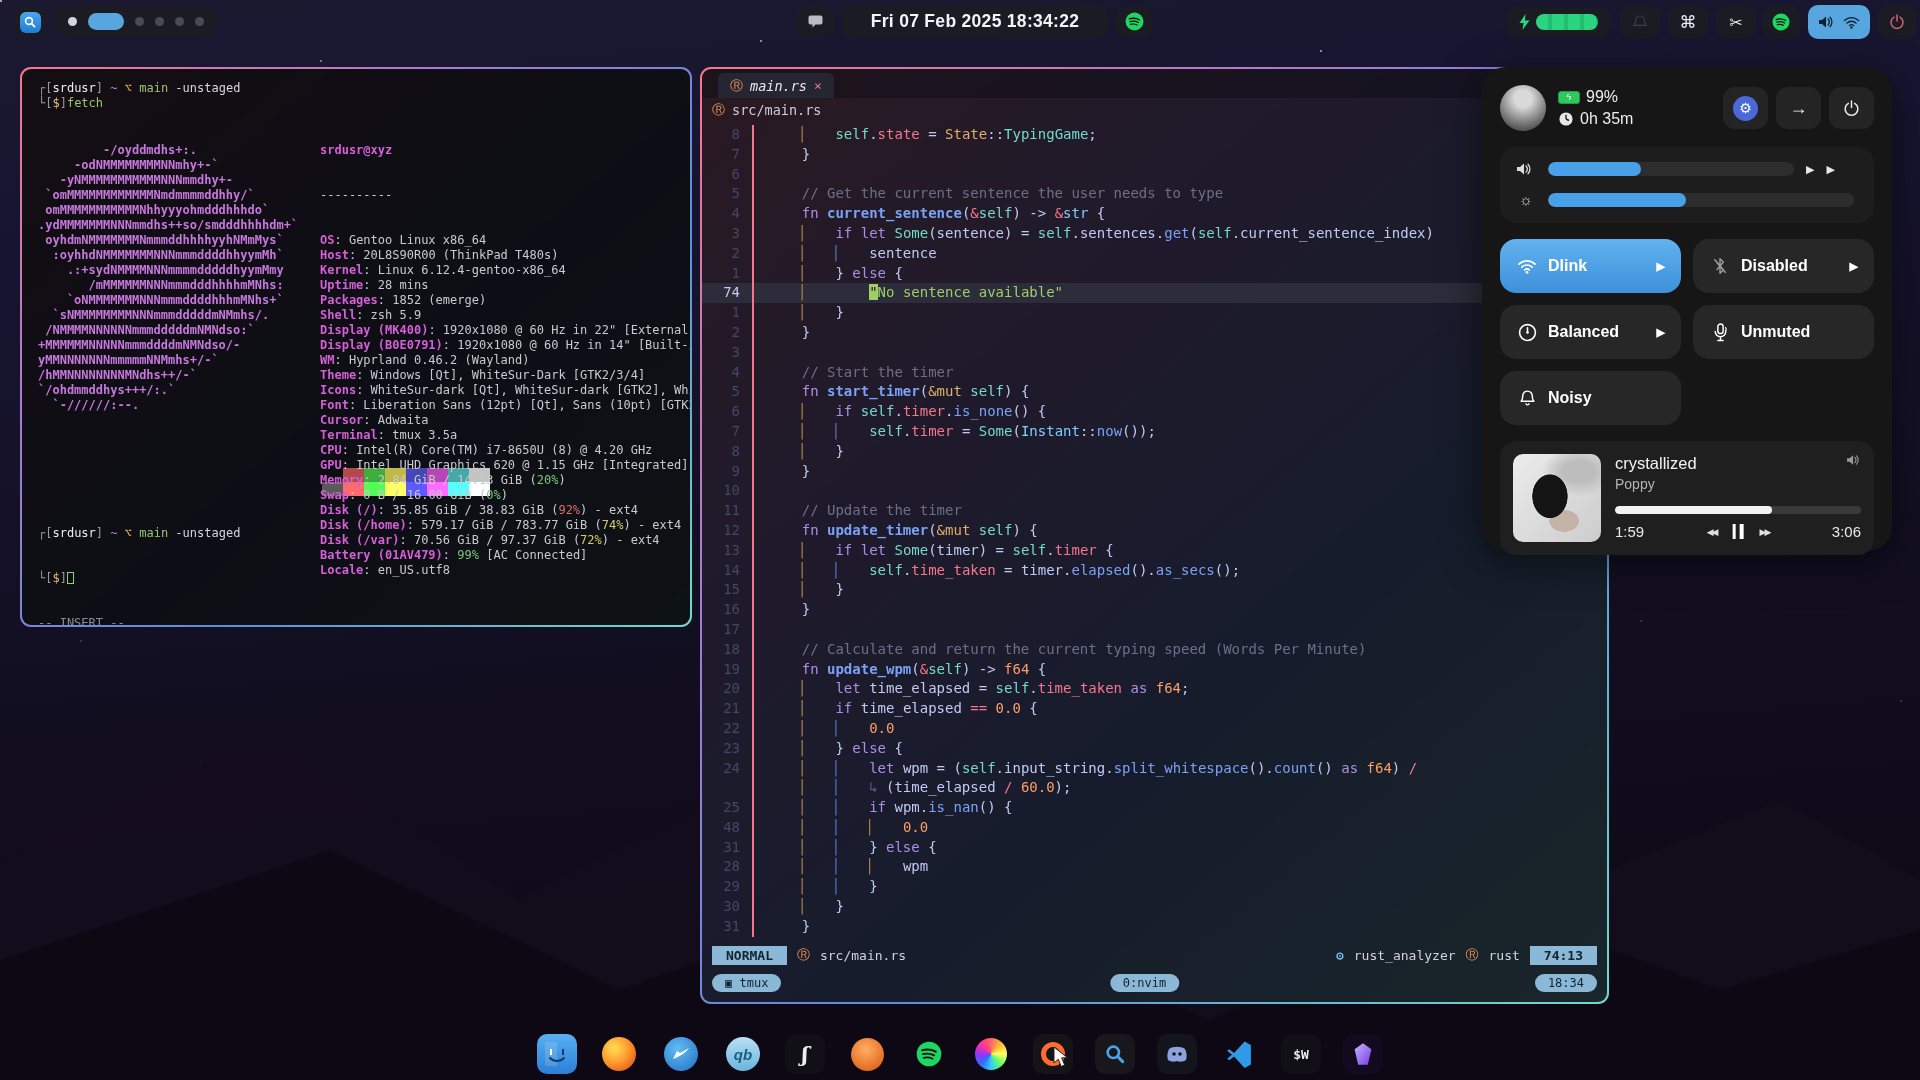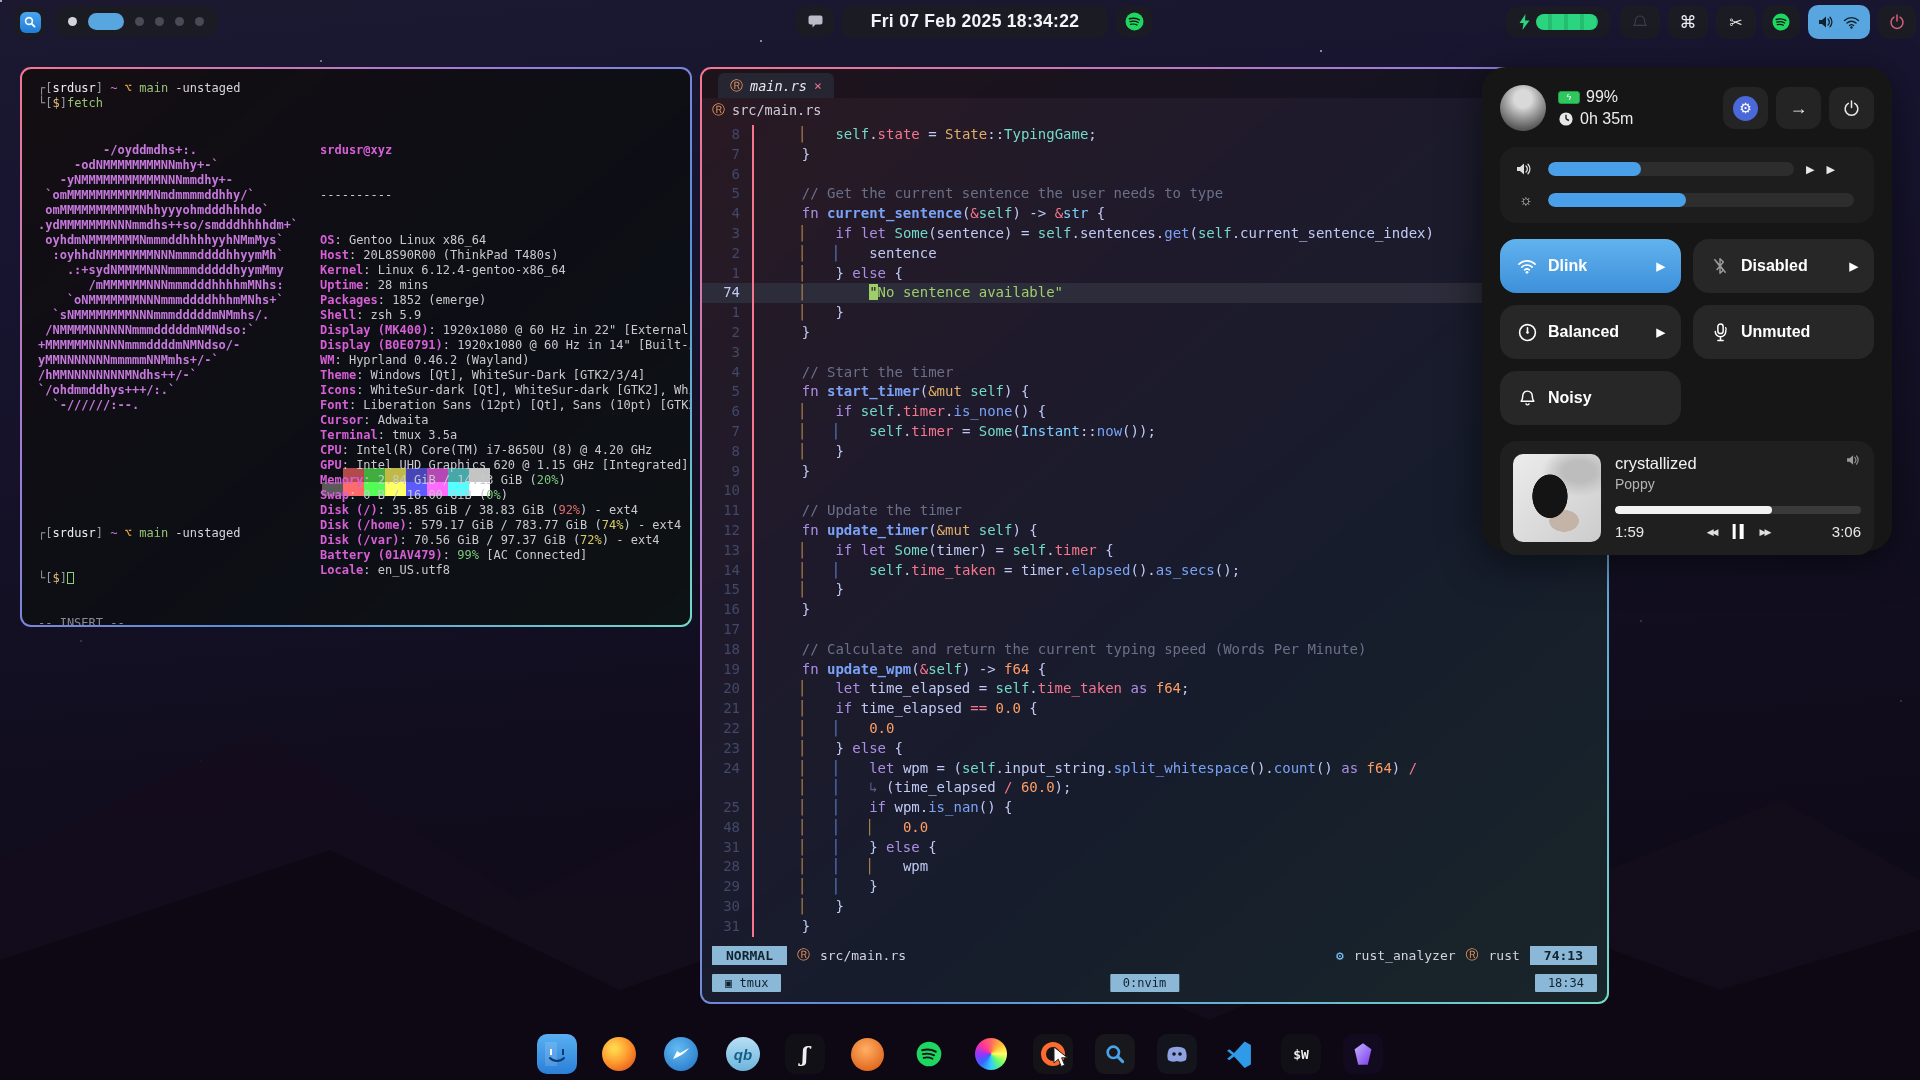--- a/index.html
+++ b/index.html
@@ -39,21 +39,21 @@
   .art{color:#c678dd;font-weight:bold}
   .fetchinfo{position:absolute;left:282px;top:0;width:370px;overflow:hidden}
   .il .lbl{color:#d75fd7;font-weight:bold}
   .iv{color:#c9c9cf}.ig{color:#7ec77e}.iy{color:#d9c964}.ir{color:#e06c6c}
   .ihdr{color:#d75fd7;font-weight:bold}.isep{color:#c9c9cf}
   .palette{margin:10px 0 0 284px}
   .prow{display:flex;height:14px}
   .pcell{width:21px;height:14px}
   .bottomblock{margin-top:auto}
   .insert{color:#8a8a95}
-  .tpill{background:#8cb8d8;color:#10222e;border-radius:1px;padding:2px 13px;font-size:12px}
+  .tpill{background:#8cb8d8;color:#10222e;border-radius:9px;padding:2px 13px;font-size:12px}
   .tcenter{position:absolute;left:50%;transform:translateX(-50%)}
   .tright{position:absolute;right:0}
   
   .editor{left:700px;top:67px;width:909px;height:937px}
   .editor .winbody{background:rgba(12,12,19,.88);display:flex;flex-direction:column;font-family:"DejaVu Sans Mono","Liberation Mono",monospace}
   .tabbar{height:29px;display:flex;align-items:flex-end;padding-left:16px;background:rgba(10,10,15,.35)}
   .tab{background:#262633;border-radius:6px 6px 0 0;height:25px;display:flex;align-items:center;gap:7px;padding:0 12px;font-size:13.5px;color:#e8e8f0;font-style:italic}
   .tabclose{color:#f7768e;font-style:normal;font-size:13px}
   .crumb{height:24px;display:flex;align-items:center;gap:7px;padding-left:10px;font-size:13.5px;color:#cdcdda}
   .ricon{color:#e8955c;font-size:13px;font-style:normal}

